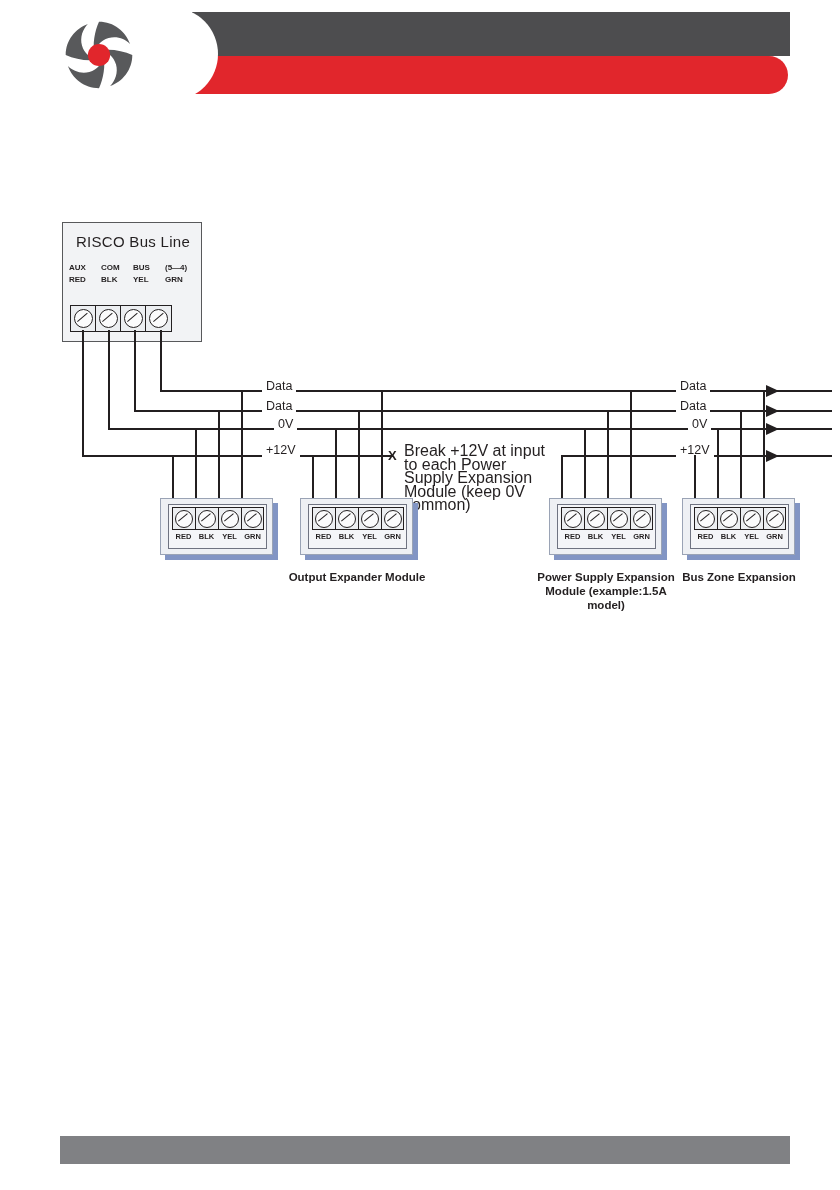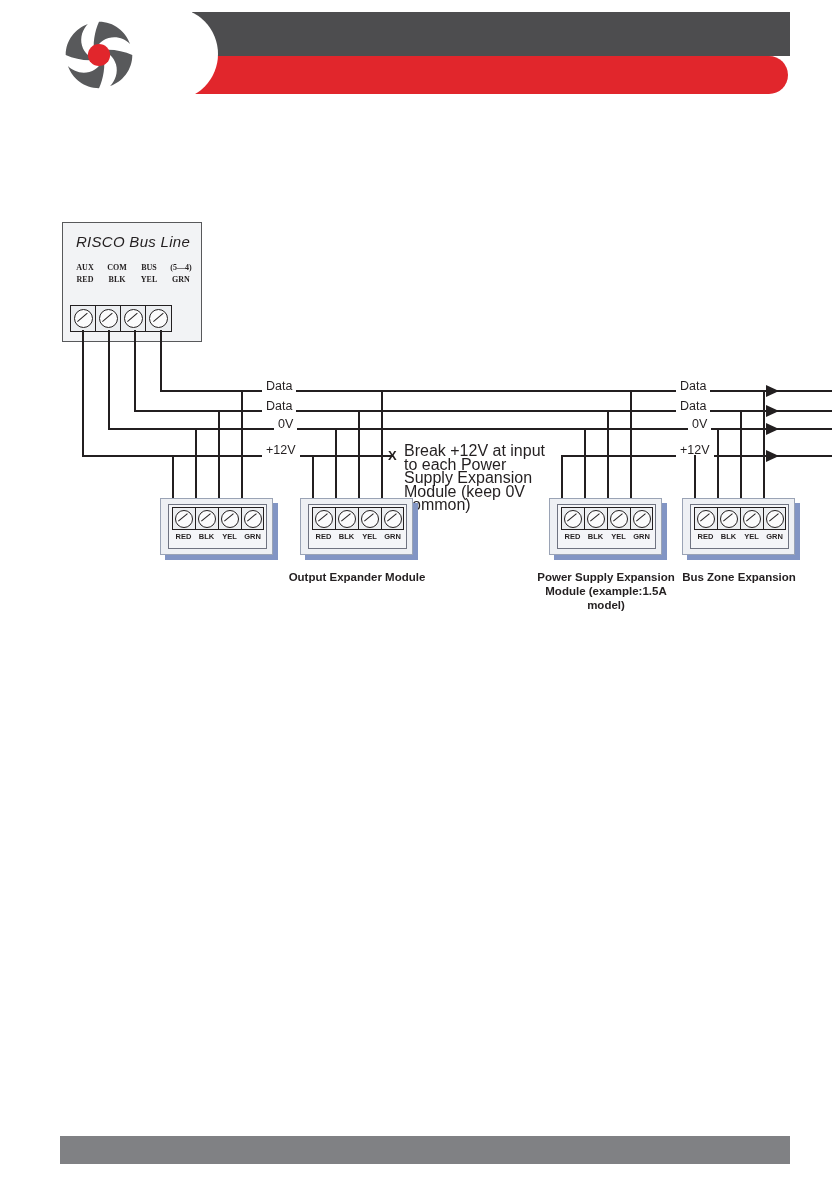--- a/index.html
+++ b/index.html
@@ -72,32 +72,31 @@
     box-sizing: border-box;
   }
   #risco-title {
     position: absolute;
     left: 0; top: 10px;
     width: 140px;
     text-align: center;
     font-size: 15px;
     color: #231f20;
     letter-spacing: .3px;
-    font-style: italic;
   }
   .panel-lbl-row {
     position: absolute;
     left: 6px;
     width: 128px;
     display: flex;
     font-size: 8px;
     color: #231f20;
     font-weight: bold;
   }
-  .panel-lbl-row > span { width: 32px; text-align: center; font-family: Liberation Serif, serif; }
+  .panel-lbl-row > span { width: 32px; text-align: left; }
   #panel-row1 { top: 40px; }
   #panel-row2 { top: 52px; }
 
   
   .term-strip {
     position: absolute;
     display: flex;
     border: 1.2px solid #231f20;
     background: #e8eaed;
     box-sizing: border-box;

